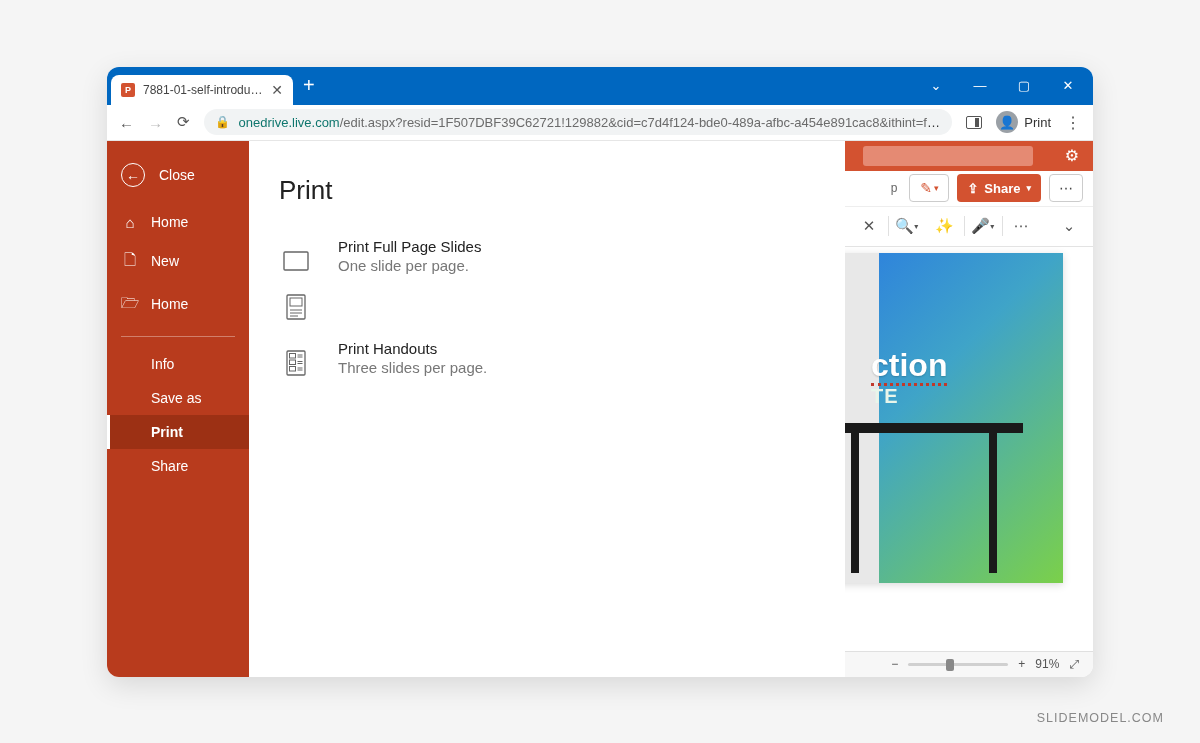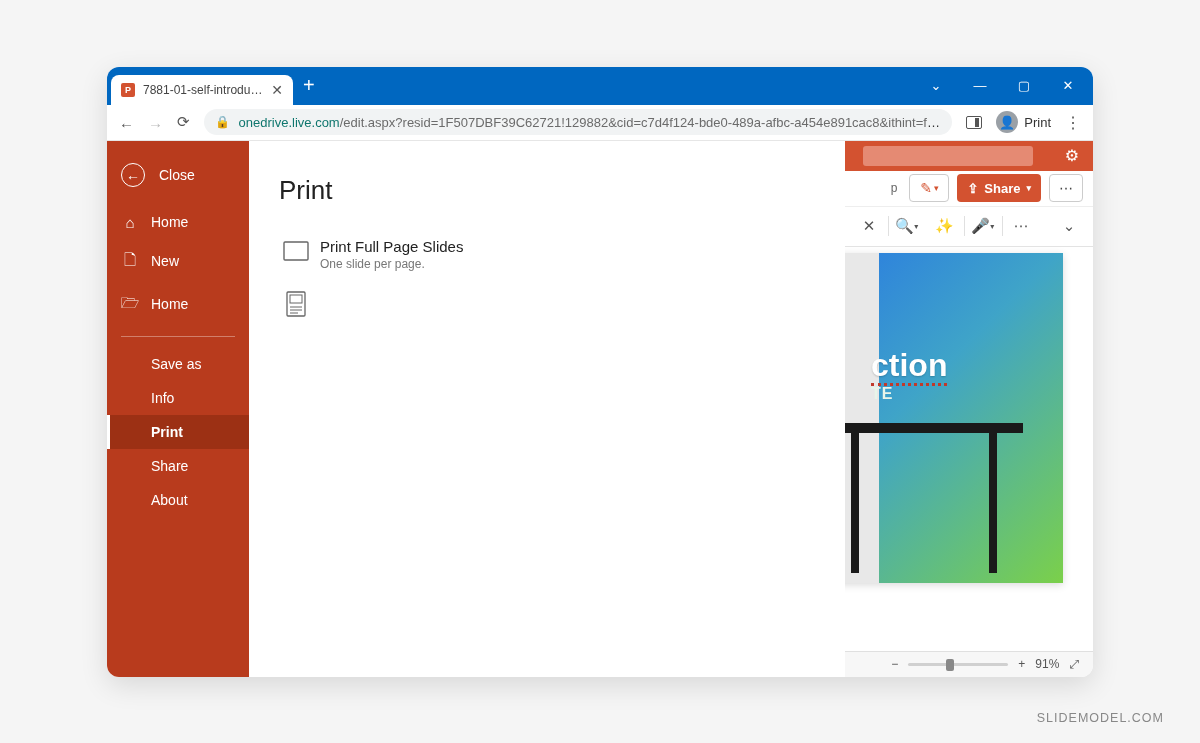--- a/index.html
+++ b/index.html
@@ -124,21 +124,21 @@
     box-shadow:0 2px 8px rgba(0,0,0,0.15);
     overflow:hidden;
     text-decoration:underline;
   }
   .slide-img-bg { position:absolute; left:0; top:0; bottom:0; width:44px; background:#e8e8e8; }
   .slide-table { position:absolute; left:0; right:30px; bottom:10px; height:150px; }
   .slide-table .top { height:10px; background:#1a1a1a; margin:0 10px; }
   .slide-table .legs { position:absolute; bottom:0; left:16px; right:36px; top:10px; border-left:8px solid #1a1a1a; border-right:8px solid #1a1a1a;}
   .slide-title { position:absolute; top:94px; left:36px; color:#fff; font-size:32px; font-weight:800; text-shadow:0 1px 2px rgba(0,0,0,0.2);}
   .slide-title .under { border-bottom:3px dotted #c0392b; }
-  .slide-sub { position:absolute; top:132px; left:36px; color:#e8f5ea; font-size:16px; font-weight:600; letter-spacing:1px;}
+  .slide-sub { position:absolute; top:132px; left:36px; color:#e8f5ea; font-size:20px; font-weight:600; letter-spacing:1px;}
 
   
   .statusbar {
     position:absolute; bottom:0; left:0; right:0; height:26px; background:#f7f7f7; border-top:1px solid #e0e0e0;
     display:flex; align-items:center; justify-content:flex-end; gap:10px; padding:0 14px; font-size:12px; color:#555;
   }
   .zoom-track { width:100px; height:3px; background:#d0d0d0; position:relative; border-radius:2px;}
   .zoom-thumb { position:absolute; top:-4px; left:38px; width:8px; height:12px; background:#888; border-radius:2px;}
 
   
@@ -153,24 +153,24 @@
     display:flex; align-items:center; gap:14px; padding:0 14px 18px 14px; cursor:pointer; font-size:14px;
   }
   .fm-back .circ { width:24px; height:24px; border:1.5px solid #fff; border-radius:50%; display:flex; align-items:center; justify-content:center; font-size:14px;}
   .fm-item { display:flex; align-items:center; gap:12px; padding:9px 14px; font-size:14px; cursor:pointer;}
   .fm-item .ic { width:18px; display:flex; justify-content:center; font-size:15px;}
   .fm-hr { height:1px; background:rgba(255,255,255,0.35); margin:10px 14px;}
   .fm-sub { padding:9px 14px 9px 44px; font-size:14px; cursor:pointer;}
   .fm-sub.active { background:#9c3014; font-weight:600; border-left:3px solid #fff; padding-left:41px;}
   .fm-main { flex:1; padding:34px 30px;}
   .fm-title { font-size:26px; font-weight:400; color:#222; margin-bottom:22px;}
-  .popt { display:flex; gap:11px; padding:10px 4px; cursor:pointer; align-items:flex-start;}
+  .popt { display:flex; gap:29px; padding:10px 4px; cursor:pointer; align-items:flex-end;}
   .popt .pic { width:26px; height:26px; color:#666; flex-shrink:0; display:flex; align-items:center; justify-content:center;}
   .popt .lbl { font-size:15px; color:#222; }
-  .popt .sub { font-size:12px; color:#777; margin-top:2px;}
+  .popt .sub { font-size:15px; color:#777; margin-top:2px;}
 
   .watermark {
     position:absolute; bottom:18px; right:36px; font-size:12.5px; letter-spacing:1px; color:#888;
   }
 </style>
 </head>
 <body>
 
 <div class="window">
 
@@ -266,25 +266,24 @@
         </div>
         <div class="fm-item">
           <span class="ic">🗋</span>
           <span>New</span>
         </div>
         <div class="fm-item">
           <span class="ic">🗁</span>
           <span>Home</span>
         </div>
         <div class="fm-hr"></div>
+        <div class="fm-sub"><span>Info</span></div>
         <div class="fm-sub"><span>Save as</span></div>
-        <div class="fm-sub"><span>Info</span></div>
         <div class="fm-sub active"><span>Print</span></div>
         <div class="fm-sub"><span>Share</span></div>
-        <div class="fm-sub"><span>About</span></div>
       </div>
       <div class="fm-main">
         <div class="fm-title">Print</div>
 
         <div class="popt">
           <div class="pic">
             <svg width="26" height="20" viewBox="0 0 26 20">
                 <rect x="1" y="1" width="24" height="18" rx="1" fill="none" stroke="#666" stroke-width="1.4"></rect>
               </svg>
           </div>
@@ -299,20 +298,40 @@
             <svg width="20" height="26" viewBox="0 0 20 26">
                 <rect x="1" y="1" width="18" height="24" rx="1" fill="none" stroke="#666" stroke-width="1.3"></rect>
                 <rect x="4" y="4" width="12" height="8" fill="none" stroke="#666" stroke-width="1"></rect>
                 <line x1="4" y1="16" x2="16" y2="16" stroke="#666"></line>
                 <line x1="4" y1="19" x2="16" y2="19" stroke="#666"></line>
                 <line x1="4" y1="22" x2="12" y2="22" stroke="#666"></line>
               </svg>
           </div>
         </div>
 
+        <div class="popt">
+          <div class="pic">
+            <svg width="20" height="26" viewBox="0 0 20 26">
+                <rect x="1" y="1" width="18" height="24" rx="1" fill="none" stroke="#666" stroke-width="1.3"></rect>
+                <rect x="3.5" y="3.5" width="6" height="4.5" fill="none" stroke="#666"></rect>
+                <rect x="3.5" y="10" width="6" height="4.5" fill="none" stroke="#666"></rect>
+                <rect x="3.5" y="16.5" width="6" height="4.5" fill="none" stroke="#666"></rect>
+                <line x1="11.5" y1="5" x2="16.5" y2="5" stroke="#666"></line>
+                <line x1="11.5" y1="7" x2="16.5" y2="7" stroke="#666"></line>
+                <line x1="11.5" y1="11.5" x2="16.5" y2="11.5" stroke="#666"></line>
+                <line x1="11.5" y1="13.5" x2="16.5" y2="13.5" stroke="#666"></line>
+                <line x1="11.5" y1="18" x2="16.5" y2="18" stroke="#666"></line>
+                <line x1="11.5" y1="20" x2="16.5" y2="20" stroke="#666"></line>
+              </svg>
+          </div>
+          <div>
+            <div class="lbl">Print Handouts</div>
+            <div class="sub">Three slides per page.</div>
+          </div>
+        </div>
 
       </div>
     </div>
 
   </div>
 </div>
 
 <div class="watermark">SLIDEMODEL.COM</div>
 
 </body></html>

